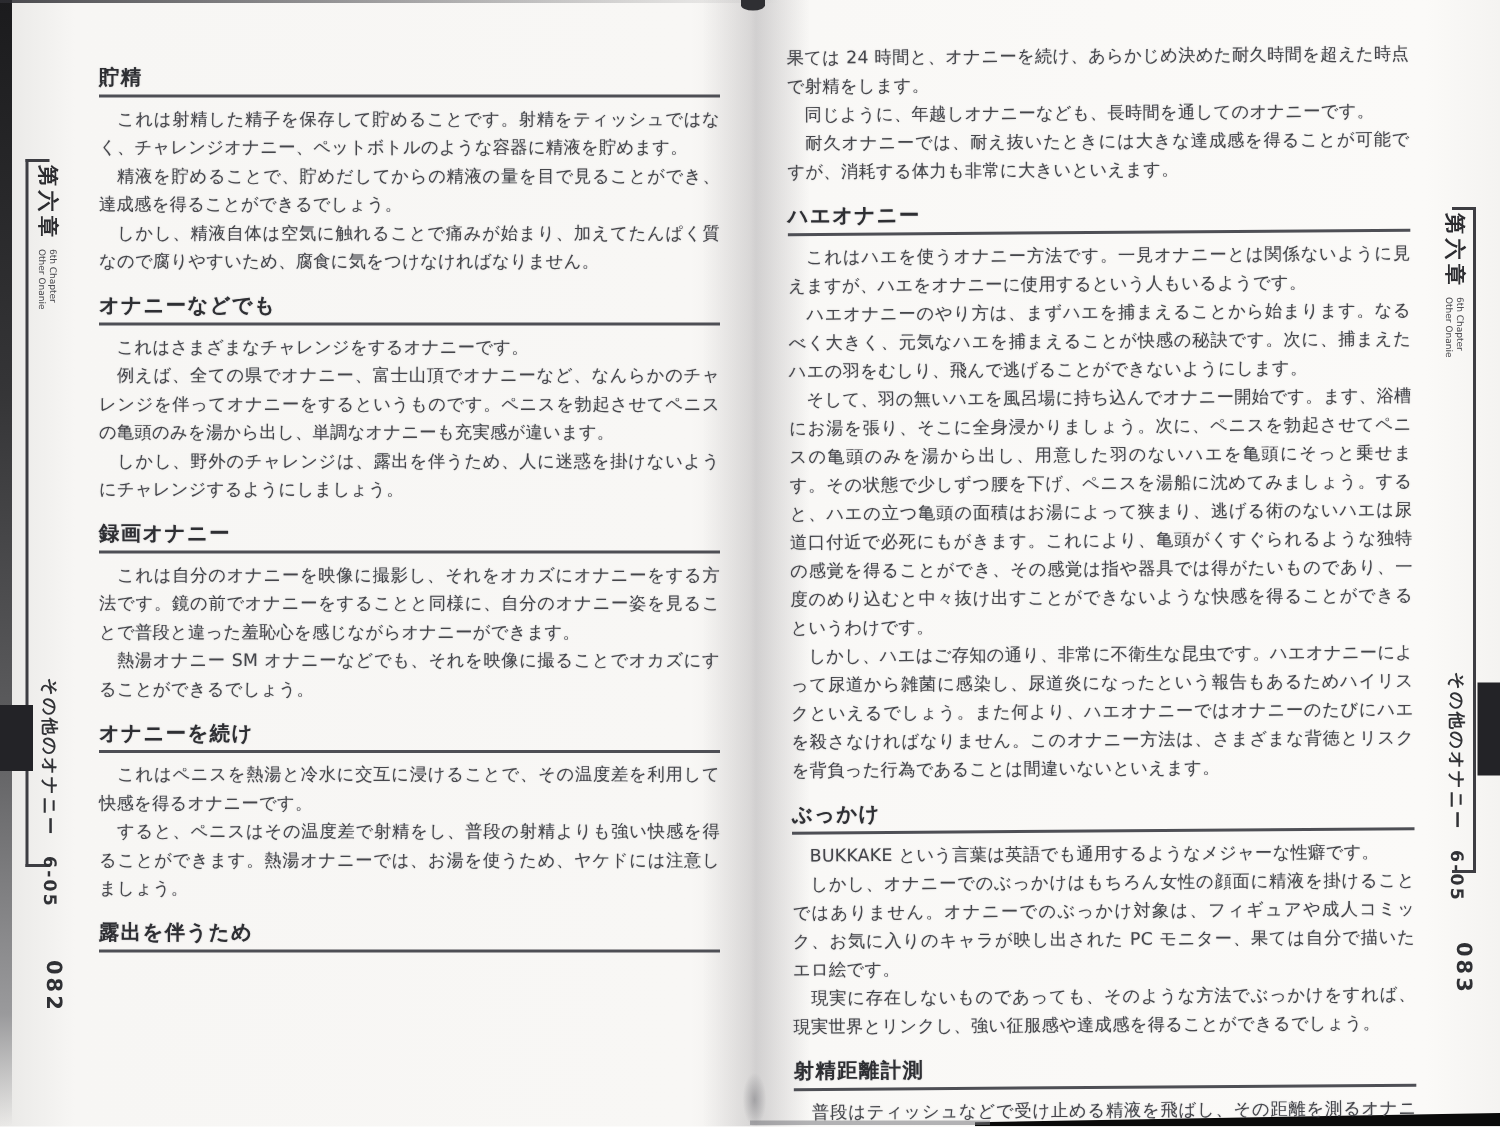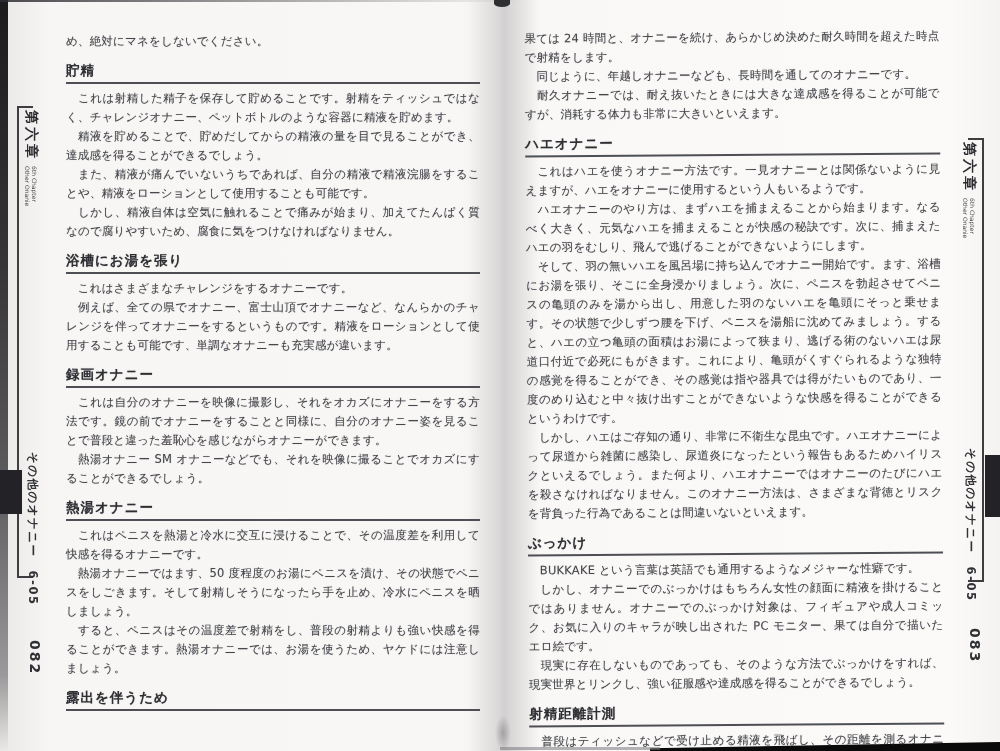--- a/index.html
+++ b/index.html
@@ -100,35 +100,33 @@
     <span class="chapter-sub">
       <span>6th Chapter</span>
       <span>Other Onanie</span>
     </span>
   </span>
 </div>
 <div class="rot90 section-label" style="left:978px;top:448px;">その他のオナニー　6-05</div>
 <div class="rot90 page-num" style="left:983px;top:628px;">083</div>
 
 <div id="content-left" class="content">
-    <div class="para">め、絶対にマネをしないでください。</div>
     <div class="heading">貯精</div>
     <div class="para">　これは射精した精子を保存して貯めることです。射精をティッシュではなく、チャレンジオナニー、ペットボトルのような容器に精液を貯めます。</div>
     <div class="para">　精液を貯めることで、貯めだしてからの精液の量を目で見ることができ、達成感を得ることができるでしょう。</div>
-    <div class="para">　また、精液が痛んでいないうちであれば、自分の精液で精液浣腸をすることや、精液をローションとして使用することも可能です。</div>
     <div class="para">　しかし、精液自体は空気に触れることで痛みが始まり、加えてたんぱく質なので腐りやすいため、腐食に気をつけなければなりません。</div>
-    <div class="heading">浴槽にお湯を張り</div>
+    <div class="heading">オナニーなどでも</div>
     <div class="para">　これはさまざまなチャレンジをするオナニーです。</div>
-    <div class="para">　例えば、全ての県でオナニー、富士山頂でオナニーなど、なんらかのチャレンジを伴ってオナニーをするというものです。精液をローションとして使用することも可能です、単調なオナニーも充実感が違います。</div>
+    <div class="para">　例えば、全ての県でオナニー、富士山頂でオナニーなど、なんらかのチャレンジを伴ってオナニーをするというものです。ペニスを勃起させてペニスの亀頭のみを湯から出し、単調なオナニーも充実感が違います。</div>
+    <div class="para">　しかし、野外のチャレンジは、露出を伴うため、人に迷惑を掛けないようにチャレンジするようにしましょう。</div>
     <div class="heading">録画オナニー</div>
     <div class="para">　これは自分のオナニーを映像に撮影し、それをオカズにオナニーをする方法です。鏡の前でオナニーをすることと同様に、自分のオナニー姿を見ることで普段と違った羞恥心を感じながらオナニーができます。</div>
     <div class="para">　熱湯オナニー SM オナニーなどでも、それを映像に撮ることでオカズにすることができるでしょう。</div>
-    <div class="heading">熱湯オナニー</div>
+    <div class="heading">オナニーを続け</div>
     <div class="para">　これはペニスを熱湯と冷水に交互に浸けることで、その温度差を利用して快感を得るオナニーです。</div>
-    <div class="para">　熱湯オナニーではます、50 度程度のお湯にペニスを漬け、その状態でペニスをしごきます。そして射精しそうになったら手を止め、冷水にペニスを晒しましょう。</div>
     <div class="para">　すると、ペニスはその温度差で射精をし、普段の射精よりも強い快感を得ることができます。熱湯オナニーでは、お湯を使うため、ヤケドには注意しましょう。</div>
     <div class="heading">露出を伴うため</div>
   </div>
 <div id="content-right" class="content">
     <div class="para">果ては 24 時間と、オナニーを続け、あらかじめ決めた耐久時間を超えた時点で射精をします。</div>
     <div class="para">　同じように、年越しオナニーなども、長時間を通してのオナニーです。</div>
     <div class="para">　耐久オナニーでは、耐え抜いたときには大きな達成感を得ることが可能ですが、消耗する体力も非常に大きいといえます。</div>
     <div class="heading">ハエオナニー</div>
     <div class="para">　これはハエを使うオナニー方法です。一見オナニーとは関係ないように見えますが、ハエをオナニーに使用するという人もいるようです。</div>
     <div class="para">　ハエオナニーのやり方は、まずハエを捕まえることから始まります。なるべく大きく、元気なハエを捕まえることが快感の秘訣です。次に、捕まえたハエの羽をむしり、飛んで逃げることができないようにします。</div>

